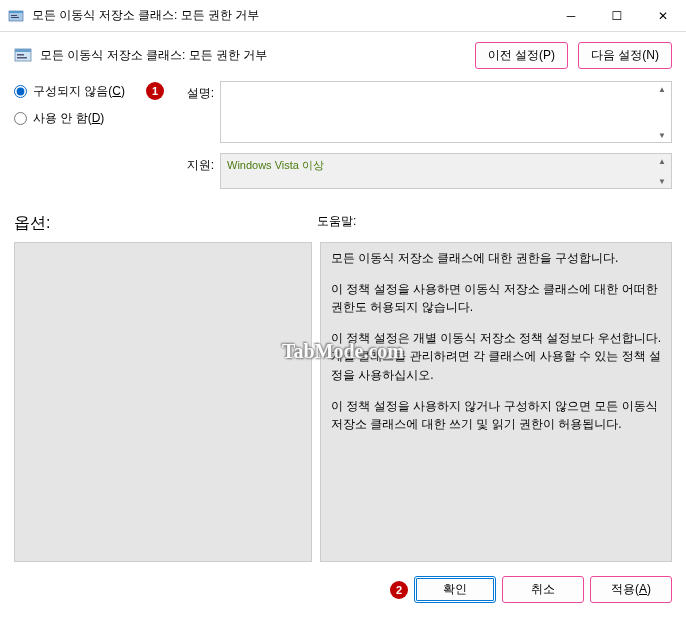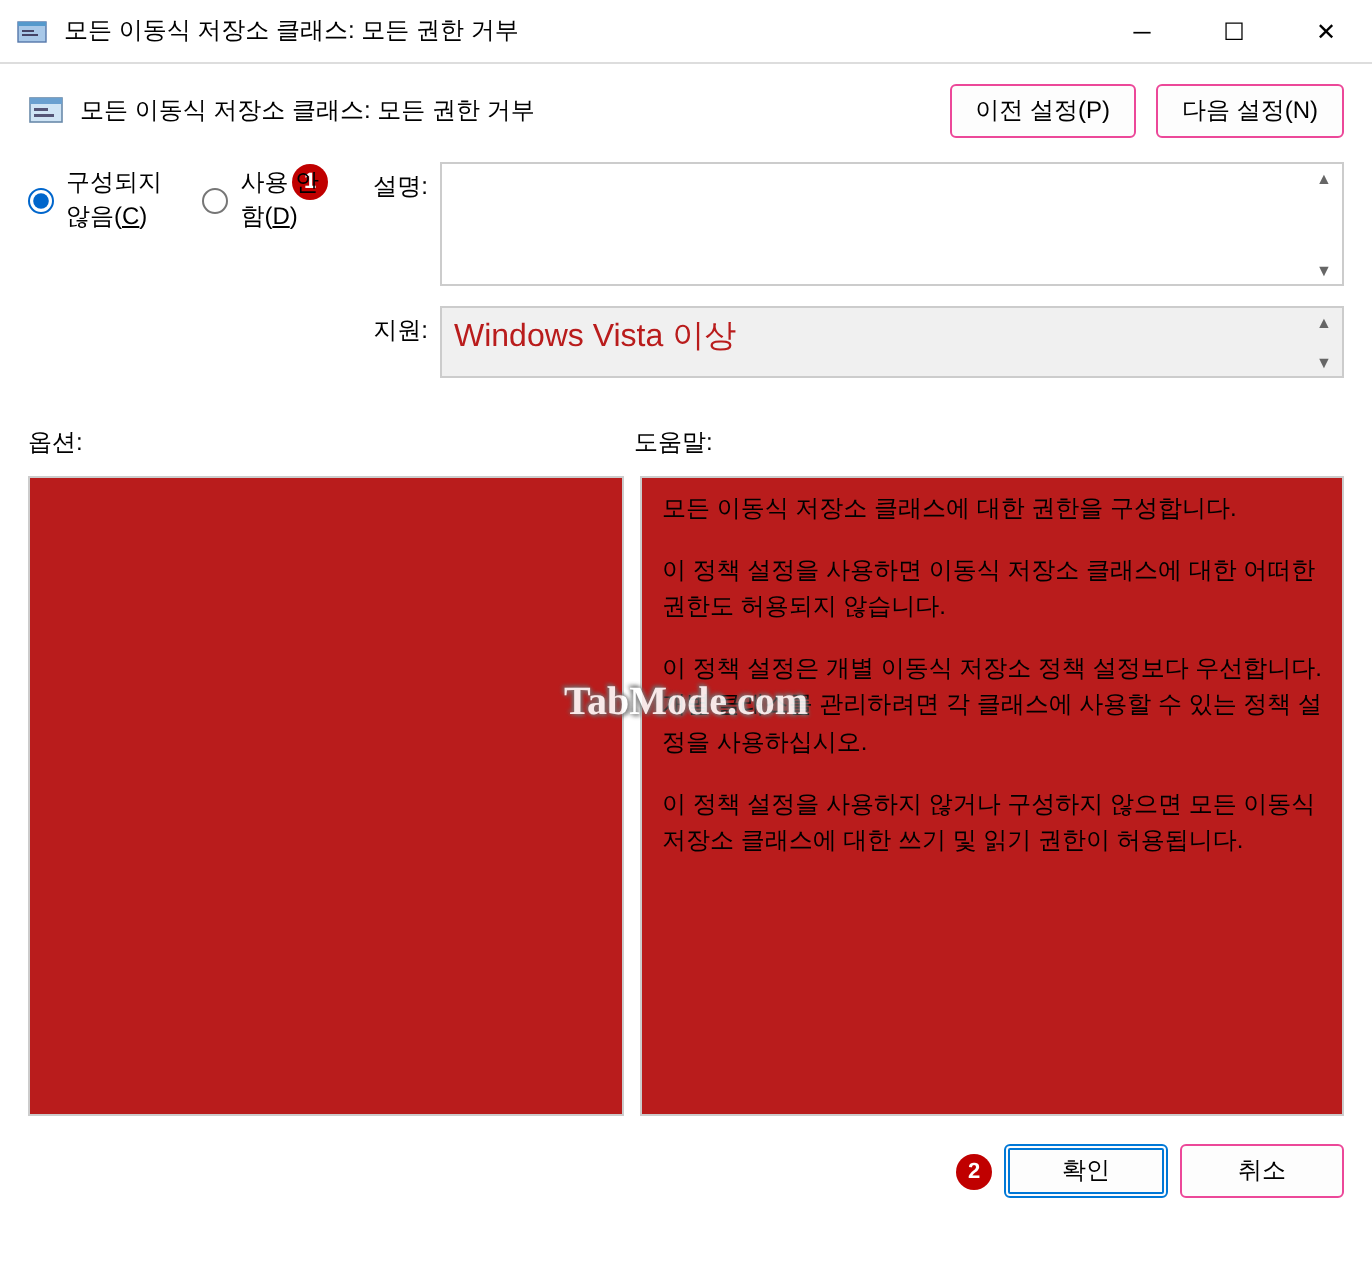--- a/index.html
+++ b/index.html
@@ -57,68 +57,68 @@
 .body {
   padding: 8px 14px 10px 14px;
 }
 .top-grid {
   display: grid;
   grid-template-columns: 150px 48px 1fr;
   column-gap: 4px;
   row-gap: 10px;
   align-items: start;
 }
-.radios { display: flex; flex-direction: row; gap: 10px; padding-top: 2px; }
+.radios { display: flex; flex-direction: column; gap: 10px; padding-top: 2px; }
 .radio-row { display: flex; align-items: center; gap: 6px; position: relative; }
 .radio-row input[type=radio] { accent-color: #0066cc; }
 .radio-row label { font-size: 12px; cursor: pointer; }
 .radio-row label u { text-decoration: underline; }
 
 .field-label { font-size: 12px; text-align: right; padding-top: 4px; padding-right: 2px; }
 
 .textarea-wrap {
   position: relative;
   border: 1px solid #ccc;
   background: #fff;
   min-height: 60px;
   padding: 2px;
 }
 .textarea-wrap.support { min-height: 36px; background: #f0f0f0; }
-.textarea-wrap .content { font-size: 16px; color: #b91c1c; padding: 2px 4px; }
+.textarea-wrap .content { font-size: 11px; color: #4d7c0f; padding: 2px 4px; }
 .scroll-arrows {
   position: absolute;
   right: 1px;
   width: 16px;
   display: flex;
   flex-direction: column;
   justify-content: space-between;
   top: 1px; bottom: 1px;
 }
 .scroll-arrows .arr {
   width: 16px; height: 12px;
   display: flex; align-items: center; justify-content: center;
   font-size: 8px; color: #666;
   cursor: pointer;
 }
 
 .section-labels {
   display: flex;
   padding: 14px 14px 4px 14px;
 }
-.section-labels .opt-label { width: 303px; font-size: 12px; }
+.section-labels .opt-label { width: 303px; font-size: 16px; }
 .section-labels .help-label { font-size: 12px; }
 
 .panels {
   display: flex;
   gap: 8px;
   padding: 4px 14px 10px 14px;
 }
 .panel {
   border: 1px solid #ccc;
-  background: #b91c1c;
+  background: #e5e5e5;
   height: 320px;
   overflow-y: auto;
 }
 .panel.options { width: 298px; }
 .panel.help { flex: 1; padding: 6px 10px; font-size: 12px; line-height: 1.55; }
 .panel.help p { margin-bottom: 12px; }
 
 .footer {
   display: flex;
   justify-content: flex-end;
@@ -245,15 +245,16 @@
     <p>이 정책 설정을 사용하면 이동식 저장소 클래스에 대한 어떠한 권한도 허용되지 않습니다.</p>
     <p>이 정책 설정은 개별 이동식 저장소 정책 설정보다 우선합니다. 개별 클래스를 관리하려면 각 클래스에 사용할 수 있는 정책 설정을 사용하십시오.</p>
     <p>이 정책 설정을 사용하지 않거나 구성하지 않으면 모든 이동식 저장소 클래스에 대한 쓰기 및 읽기 권한이 허용됩니다.</p>
   </div>
 </div>
 
 <div class="footer">
   <span class="badge">2</span>
   <button class="btn focus"><span>확인</span></button>
   <button class="btn"><span>취소</span></button>
+  <button class="btn"><span>적용(</span><u>A</u><span>)</span></button>
 </div>
 
 <div class="watermark">TabMode.com</div>
 
 </body></html>

